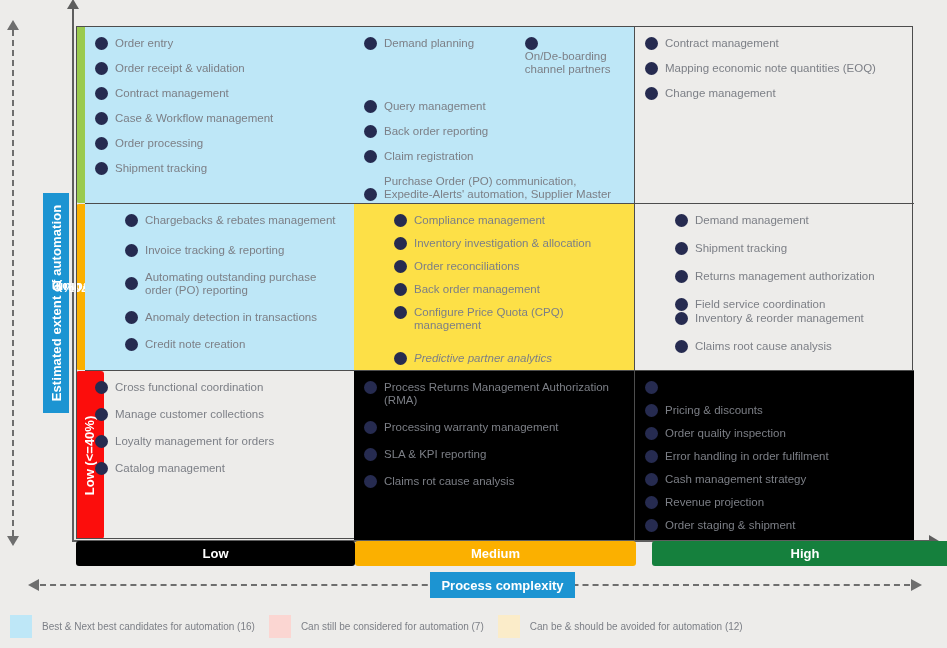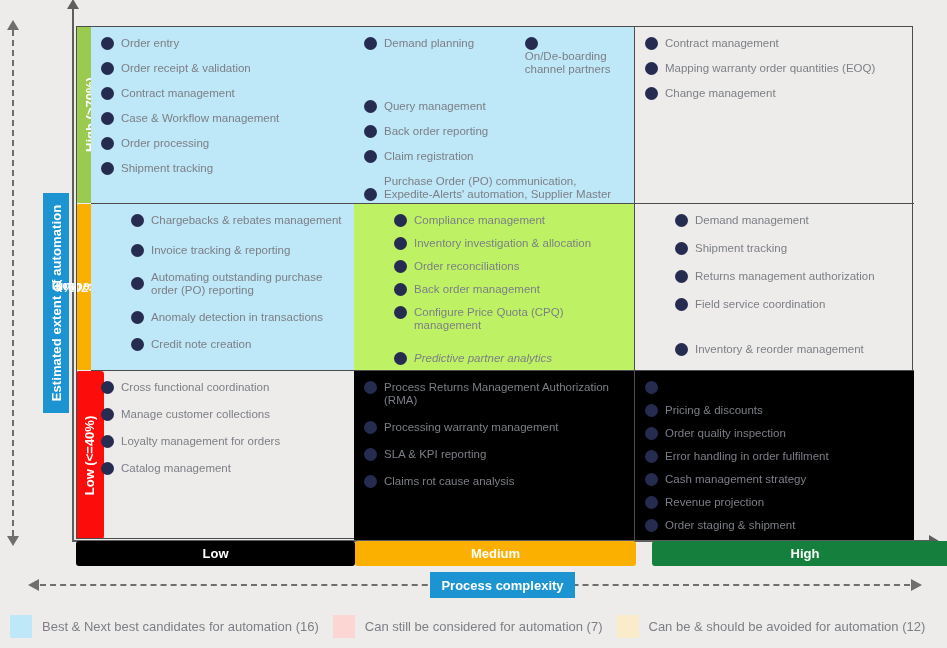--- a/index.html
+++ b/index.html
@@ -71,29 +71,29 @@
   .cell{
     position:absolute;box-sizing:border-box;
     padding:10px 6px 6px 10px;
     border-right:1px solid #4D4D4D;
     border-bottom:1px solid #4D4D4D;
     overflow:hidden;
   }
   .cell.c3{border-right:none;}
   .cell.r3{border-bottom:none;}
 
-  .col1{left:14px;width:319px;}
+  .col1{left:8px;width:319px;}
   .col2{left:277px;width:281px;}
   .col3{left:558px;width:279px;}
   .row1{top:0;height:177px;}
   .row2{top:177px;height:167px;padding-left:40px;}
   .row3{top:344px;height:169px;}
 
   .bg-blue{background:#BEE7F7;}
-  .bg-pink{background:#bef264;}
+  .bg-pink{background:#fde047;}
   .bg-cream{background:#000000;}
   .bg-none{background:transparent;}
 
   
   .items{display:flex;flex-direction:column;}
   .item{
     display:flex;align-items:flex-start;
     color:#7C7F86;
     font-size:11.5px;
     line-height:13px;
@@ -161,21 +161,21 @@
   }
 
   
   .legend{
     position:absolute;left:10px;top:614px;
     display:flex;align-items:center;
     height:24px;
   }
   .legend-entry{display:flex;align-items:center;margin-right:14px;}
   .legend-swatch{width:22px;height:23px;margin-right:10px;flex:0 0 auto;}
-  .legend-text{font-size:13px;color:#7C7F86;white-space:nowrap;}
+  .legend-text{font-size:10px;color:#7C7F86;white-space:nowrap;}
 </style>
 </head>
 <body>
 
 <div class="canvas">
 
   <div class="y-axis-arrow"></div>
   <div class="y-dashed"></div>
   <div class="y-axis-title">Estimated extent of automation</div>
 
@@ -255,21 +255,21 @@
     </div>
 
     <div class="cell row1 col3 c3 bg-none">
       <div class="items sp-wide">
         <div class="item">
           <span class="bullet"></span>
           <span class="item-label">Contract management</span>
         </div>
         <div class="item">
           <span class="bullet"></span>
-          <span class="item-label">Mapping warranty order quantities (EOQ)</span>
+          <span class="item-label">Mapping economic note quantities (EOQ)</span>
         </div>
         <div class="item">
           <span class="bullet"></span>
           <span class="item-label">Change management</span>
         </div>
       </div>
     </div>
 
     <div class="cell row2 col1 bg-blue">
       <div class="items sp-wide">
@@ -336,21 +336,21 @@
           <span class="item-label">Demand management</span>
         </div>
         <div class="item" style="margin-bottom:15px;">
           <span class="bullet"></span>
           <span class="item-label">Shipment tracking</span>
         </div>
         <div class="item" style="margin-bottom:15px;">
           <span class="bullet"></span>
           <span class="item-label">Returns management authorization</span>
         </div>
-        <div class="item" style="margin-bottom:32px;">
+        <div class="item" style="margin-bottom:1px;">
           <span class="bullet"></span>
           <span class="item-label">Field service coordination</span>
         </div>
         <div class="item" style="margin-bottom:15px;">
           <span class="bullet"></span>
           <span class="item-label">Inventory &amp; reorder management</span>
         </div>
         <div class="item">
           <span class="bullet"></span>
           <span class="item-label">Claims root cause analysis</span>

